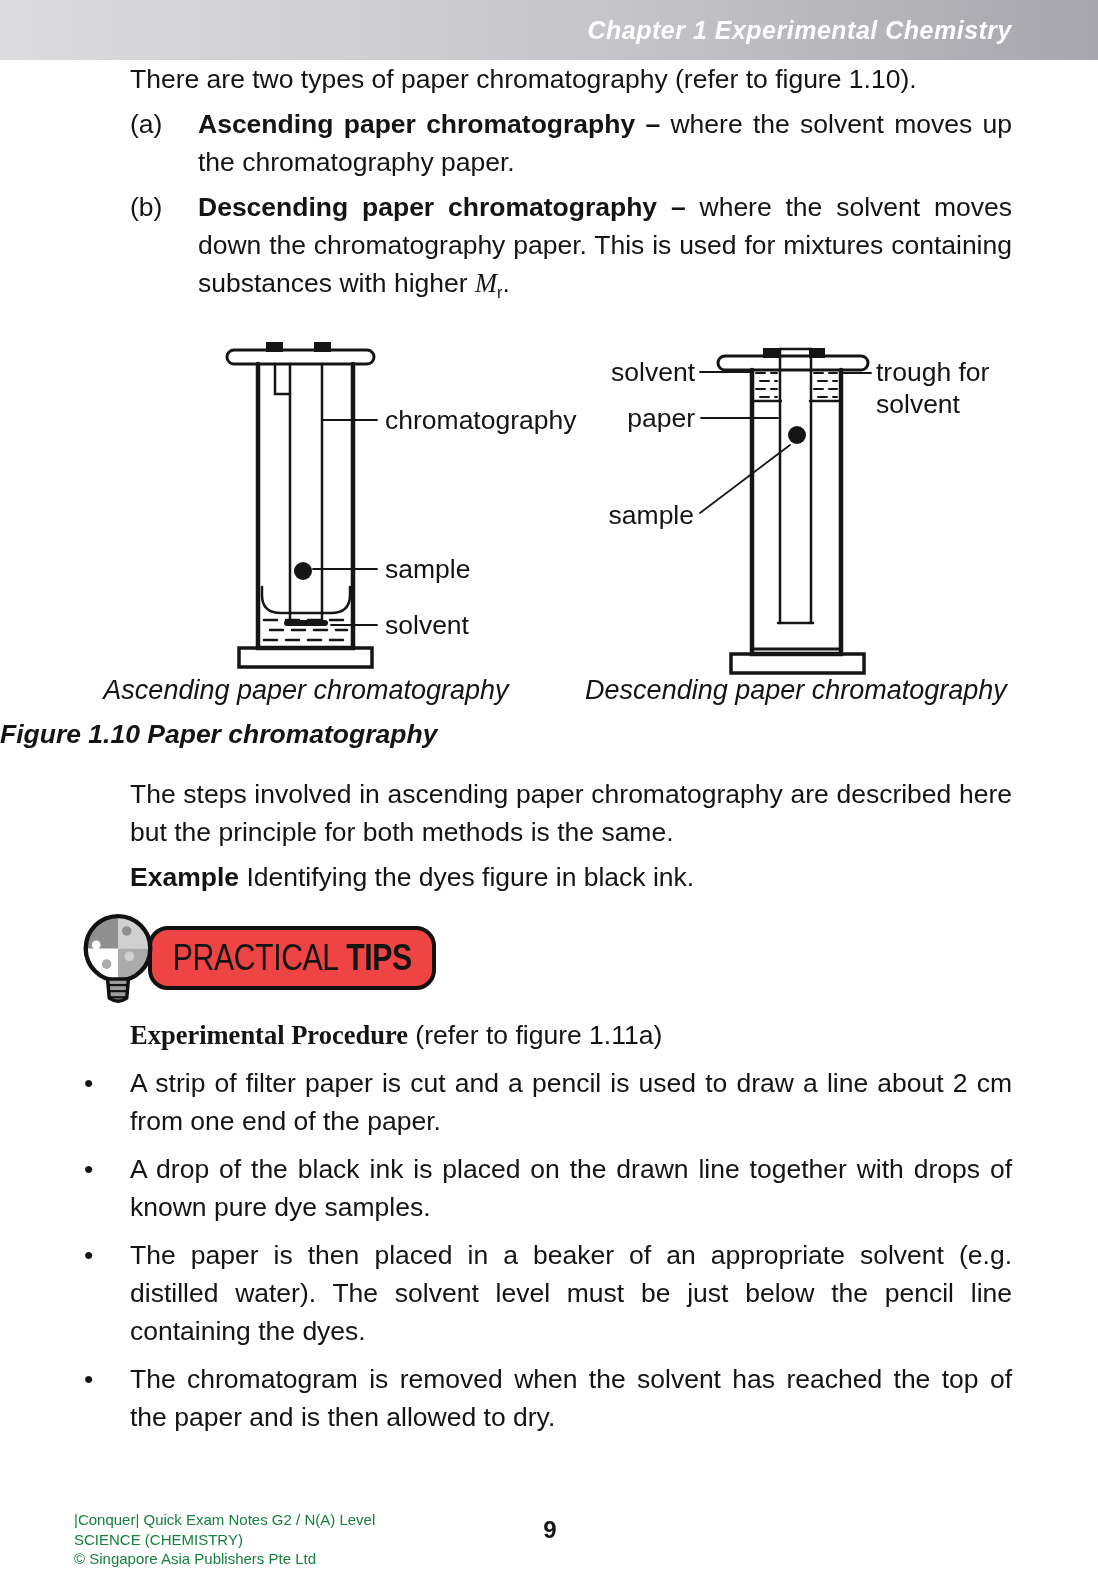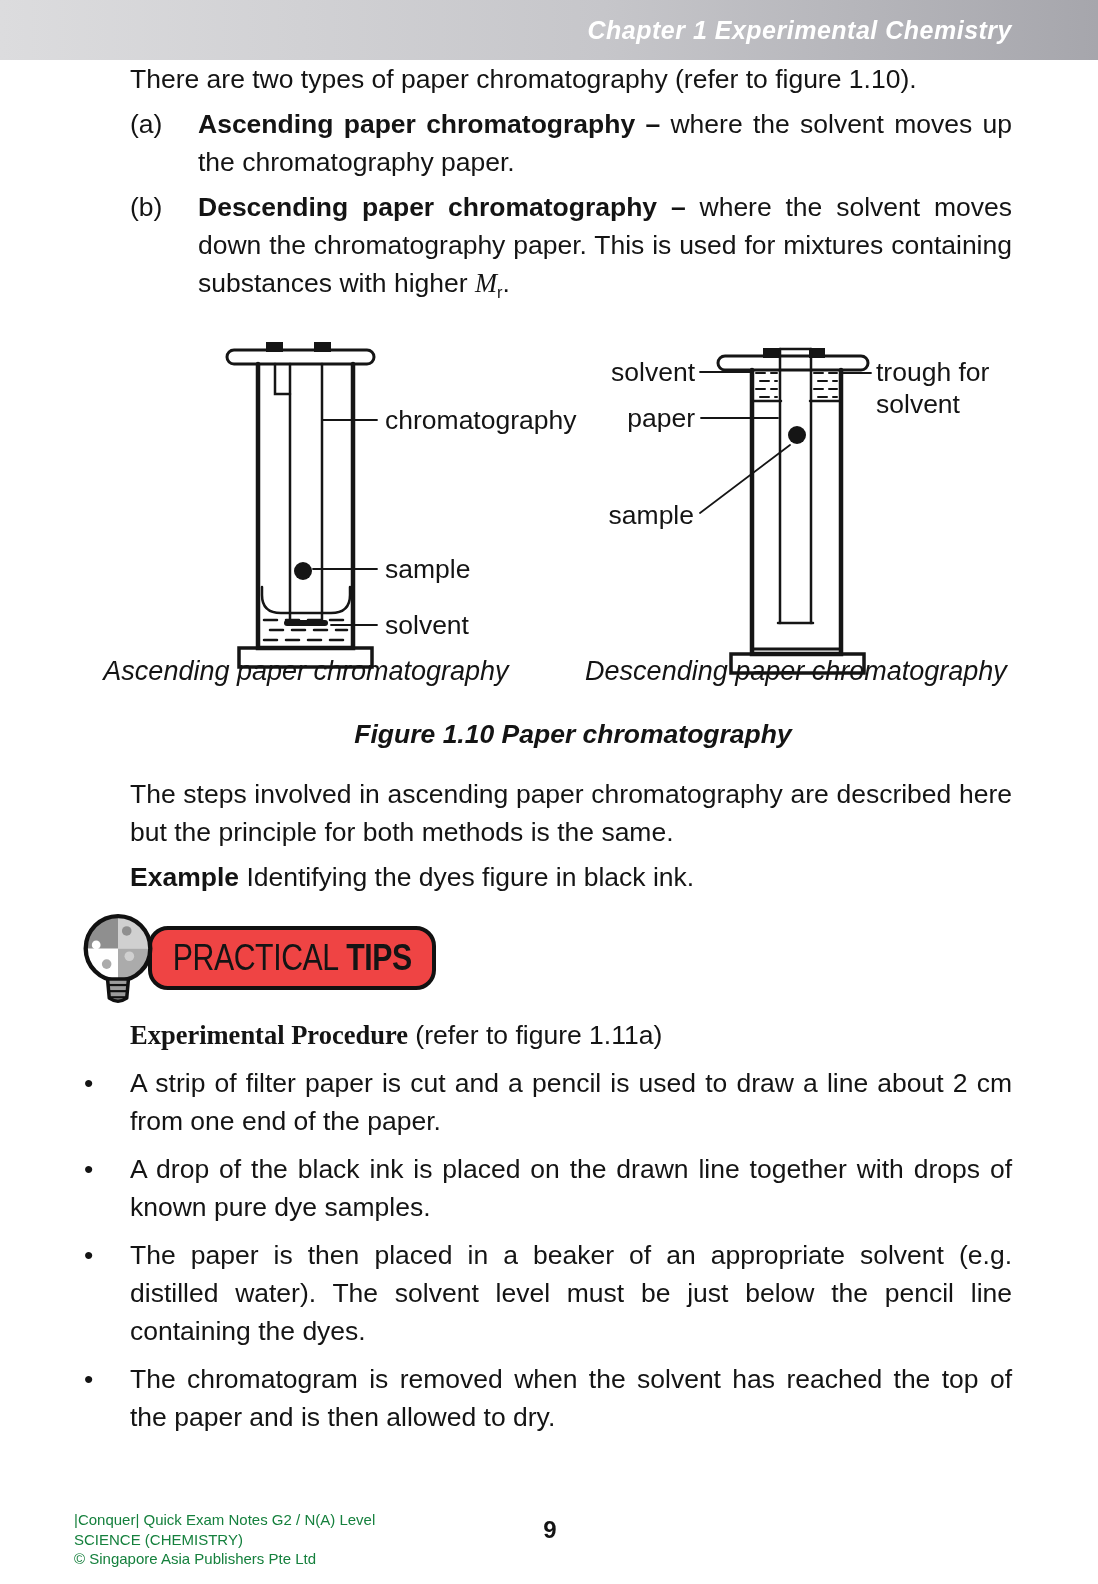--- a/index.html
+++ b/index.html
@@ -28,27 +28,27 @@
   .abc-marker { width:68px; flex:0 0 68px; font-size:26.5px; line-height:38px; }
   .abc-body { flex:1; font-size:26.5px; line-height:38px; text-align:justify; }
   .abc-body b { font-weight:bold; }
   .mr { font-family:"Liberation Serif", serif; font-style:italic; }
   sub.mr-sub { font-size:0.62em; }
   
   .figure-wrap { position:relative; width:1098px; height:438px; margin-top:12px; }
   .figure-wrap svg { position:absolute; left:0; top:0; }
   .dlabel { font-size:26.5px; fill:#141414; font-family:"Liberation Sans", sans-serif; }
   .diagram-caption {
-    position:absolute; font-size:27px; font-style:italic; text-align:center; top:333px;
+    position:absolute; font-size:27px; font-style:italic; text-align:center; top:352px;
   }
   .caption-left  { left:96px;  width:420px; }
   .caption-right { left:578px; width:436px; }
   .figure-caption {
     position:absolute; top:396px; left:0; width:100%;
-    text-align:center; font-size:26.5px; font-style:italic; font-weight:bold;padding-left:48px;
+    font-size:26.5px; font-style:italic; font-weight:bold;
   }
   .steps-par { margin-top:14px; }
   .example-par { margin-top:7px; text-align:left; }
   .example-par b { font-weight:bold; }
   
   .tips-badge { display:flex; align-items:center; margin-left:-56px; margin-top:14px; height:96px; }
   .bulb-icon { width:88px; height:96px; position:relative; z-index:2; flex:0 0 88px; }
   .tips-pill {
     height:64px; width:288px; border:4.5px solid #111; border-radius:20px;
     background:#ef4444; margin-left:-14px; display:flex; align-items:center; justify-content:center;

